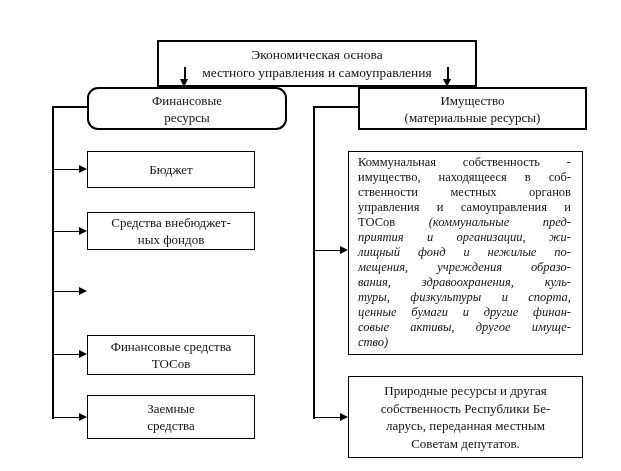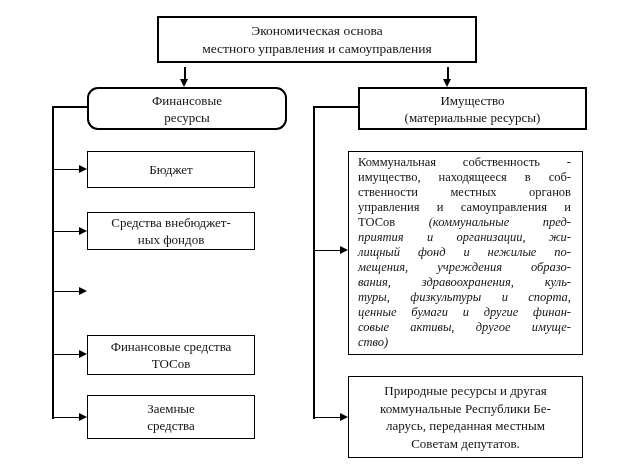--- a/index.html
+++ b/index.html
@@ -25,21 +25,21 @@
     align-items: center;
     justify-content: center;
   }
   .box.thick { border-width: 2px; }
   .txt {
     white-space: pre-line;
     text-align: center;
     font-size: 13px;
     line-height: 17px;
   }
-  .title-box { left:157px; top:16px;  width:320px; height:47px; }
+  .title-box { left:157px; top:40px;  width:320px; height:47px; }
   .title-box .txt { font-size: 13.5px; line-height: 18px; }
   .fin-header  { left:87px;  top:87px;  width:200px; height:43px;border-radius:11px; }
   .imu-header  { left:358px; top:87px;  width:229px; height:43px;align-items:center; }
   .child-1 { left:87px; top:151px; width:168px; height:37px; }
   .child-2 { left:87px; top:212px; width:168px; height:38px; }
   .child-3 { left:87px; top:270px; width:168px; height:42px; }
   .child-4 { left:87px; top:335px; width:168px; height:40px; }
   .child-5 { left:87px; top:395px; width:168px; height:44px; }
   .communal-box {
     left:348px; top:151px; width:235px;
@@ -154,18 +154,18 @@
 мещения, учреждения образо-
 вания, здравоохранения, куль-
 туры, физкультуры и спорта,
 ценные бумаги и другие финан-
 совые активы, другое имуще-
 ство)</span>
     </div>
   </div>
   <div class="box natural-box">
     <div class="txt">Природные ресурсы и другая
-коммунальные Республики Бе-
+собственность Республики Бе-
 ларусь, переданная местным
 Советам депутатов.</div>
   </div>
 
 </div>
 
 </body></html>

